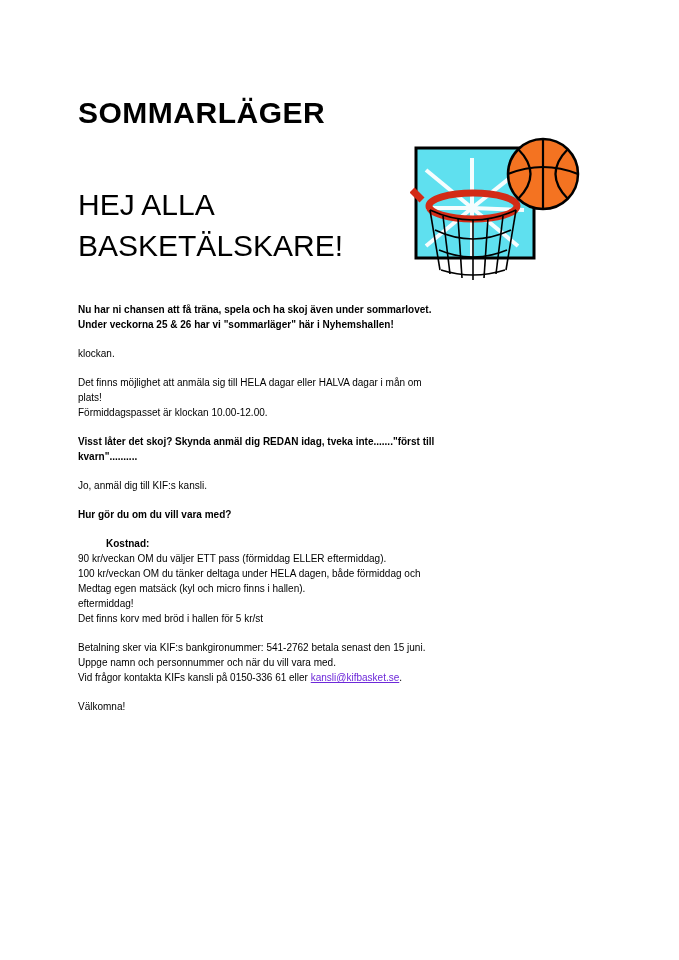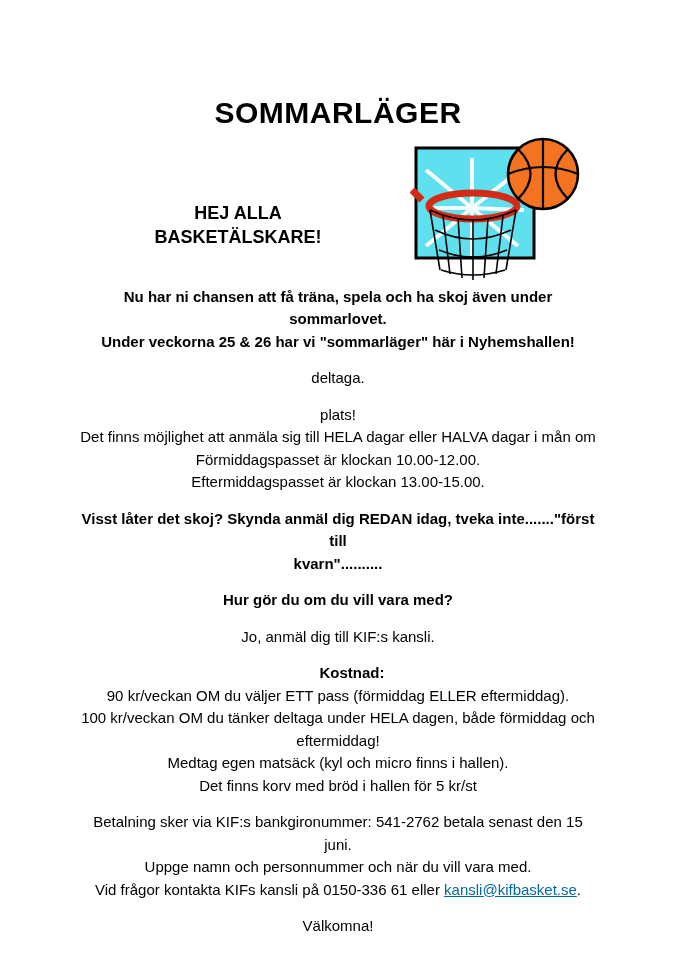--- a/index.html
+++ b/index.html
@@ -14,62 +14,61 @@
     color: #000000;
     position: relative;
     overflow: hidden;
   }
   .page {
     position: relative;
     width: 679px;
     height: 960px;
     box-sizing: border-box;
     padding: 0;
-    text-align: center;
   }
   .content {
     position: absolute;
     left: 78px;
     top: 0;
     width: 520px;
   }
   .title {
     font-size: 30px;
     font-weight: bold;
     letter-spacing: 0.5px;
     margin-top: 96px;
     margin-bottom: 0;
     line-height: 1.1;
   }
   .subtitle {
-    font-size: 18px;
-    font-weight: bold;
+    font-size: 30px;
+    font-weight: normal;
     line-height: 1.35;
-    margin-top: 72px;
+    margin-top: 56px;
     width: 320px;
   }
   .subtitle div {
     white-space: nowrap;
   }
   .body-block {
     margin-top: 36px;
-    font-size: 15px;
+    font-size: 10px;
     line-height: 1.5;
   }
   .para {
     margin: 0 0 14px 0;
   }
   .para.bold {
     font-weight: bold;
   }
   .para .line {
     display: block;
   }
   a.link {
-    color: #0369a1;
+    color: #6d28d9;
     text-decoration: underline;
   }
   .hoop-art {
     position: absolute;
     left: 410px;
     top: 130px;
     width: 175px;
     height: 175px;
   }
 </style>
@@ -131,49 +130,48 @@
     </div>
 
     <div class="body-block">
 
       <p class="para bold">
         <span class="line">Nu har ni chansen att få träna, spela och ha skoj även under sommarlovet.</span>
         <span class="line">Under veckorna 25 &amp; 26 har vi "sommarläger" här i Nyhemshallen!</span>
       </p>
 
       <p class="para">
-        <span class="line">deltaga.</span>
+        <span class="line">klockan.</span>
       </p>
 
       <p class="para">
+        <span class="line">Det finns möjlighet att anmäla sig till HELA dagar eller HALVA dagar i mån om</span>
         <span class="line">plats!</span>
-        <span class="line">Det finns möjlighet att anmäla sig till HELA dagar eller HALVA dagar i mån om</span>
         <span class="line">Förmiddagspasset är klockan 10.00-12.00.</span>
-        <span class="line">Eftermiddagspasset är klockan 13.00-15.00.</span>
       </p>
 
       <p class="para bold">
         <span class="line">Visst låter det skoj? Skynda anmäl dig REDAN idag, tveka inte......."först till</span>
         <span class="line">kvarn"..........</span>
       </p>
 
+      <p class="para">
+        <span class="line">Jo, anmäl dig till KIF:s kansli.</span>
+      </p>
+
       <p class="para bold">
         <span class="line">Hur gör du om du vill vara med?</span>
-      </p>
-
-      <p class="para">
-        <span class="line">Jo, anmäl dig till KIF:s kansli.</span>
       </p>
 
       <p class="para">
         <span class="line" style="font-weight:bold;padding-left:28px;">Kostnad:</span>
         <span class="line">90 kr/veckan OM du väljer ETT pass (förmiddag ELLER eftermiddag).</span>
         <span class="line">100 kr/veckan OM du tänker deltaga under HELA dagen, både förmiddag och</span>
+        <span class="line">Medtag egen matsäck (kyl och micro finns i hallen).</span>
         <span class="line">eftermiddag!</span>
-        <span class="line">Medtag egen matsäck (kyl och micro finns i hallen).</span>
         <span class="line">Det finns korv med bröd i hallen för 5 kr/st</span>
       </p>
 
       <p class="para">
         <span class="line">Betalning sker via KIF:s bankgironummer: 541-2762 betala senast den 15 juni.</span>
         <span class="line">Uppge namn och personnummer och när du vill vara med.</span>
         <span class="line"><span>Vid frågor kontakta KIFs kansli på 0150-336 61 eller </span><a class="link" href="#">kansli@kifbasket.se</a><span>.</span></span>
       </p>
 
       <p class="para">Välkomna!</p>

